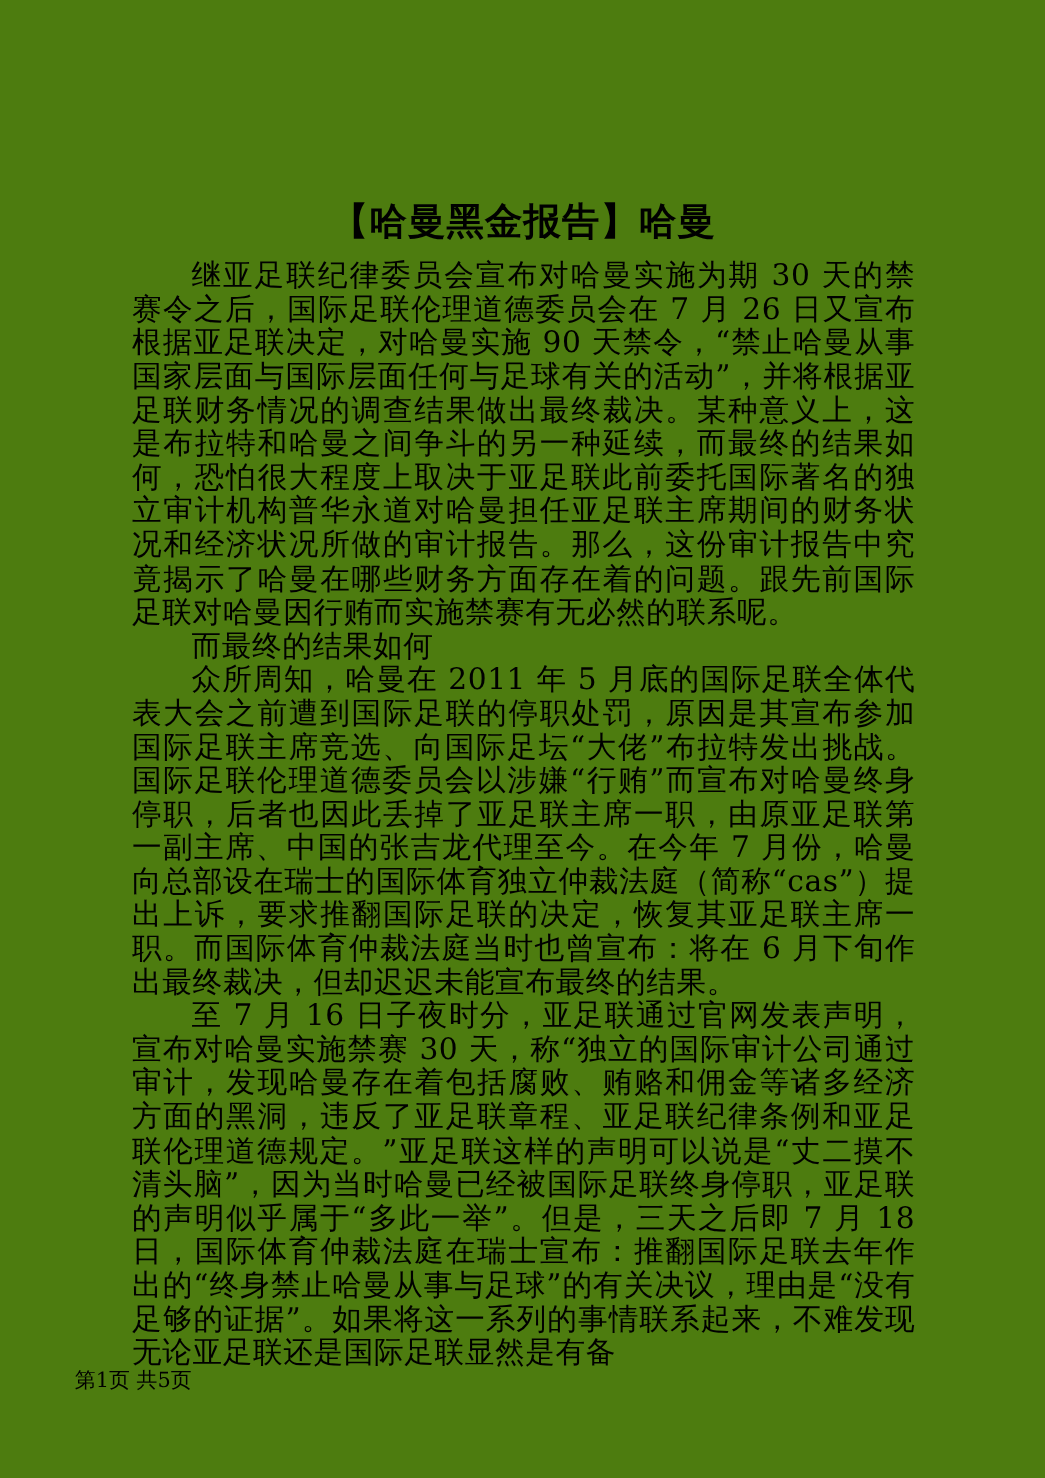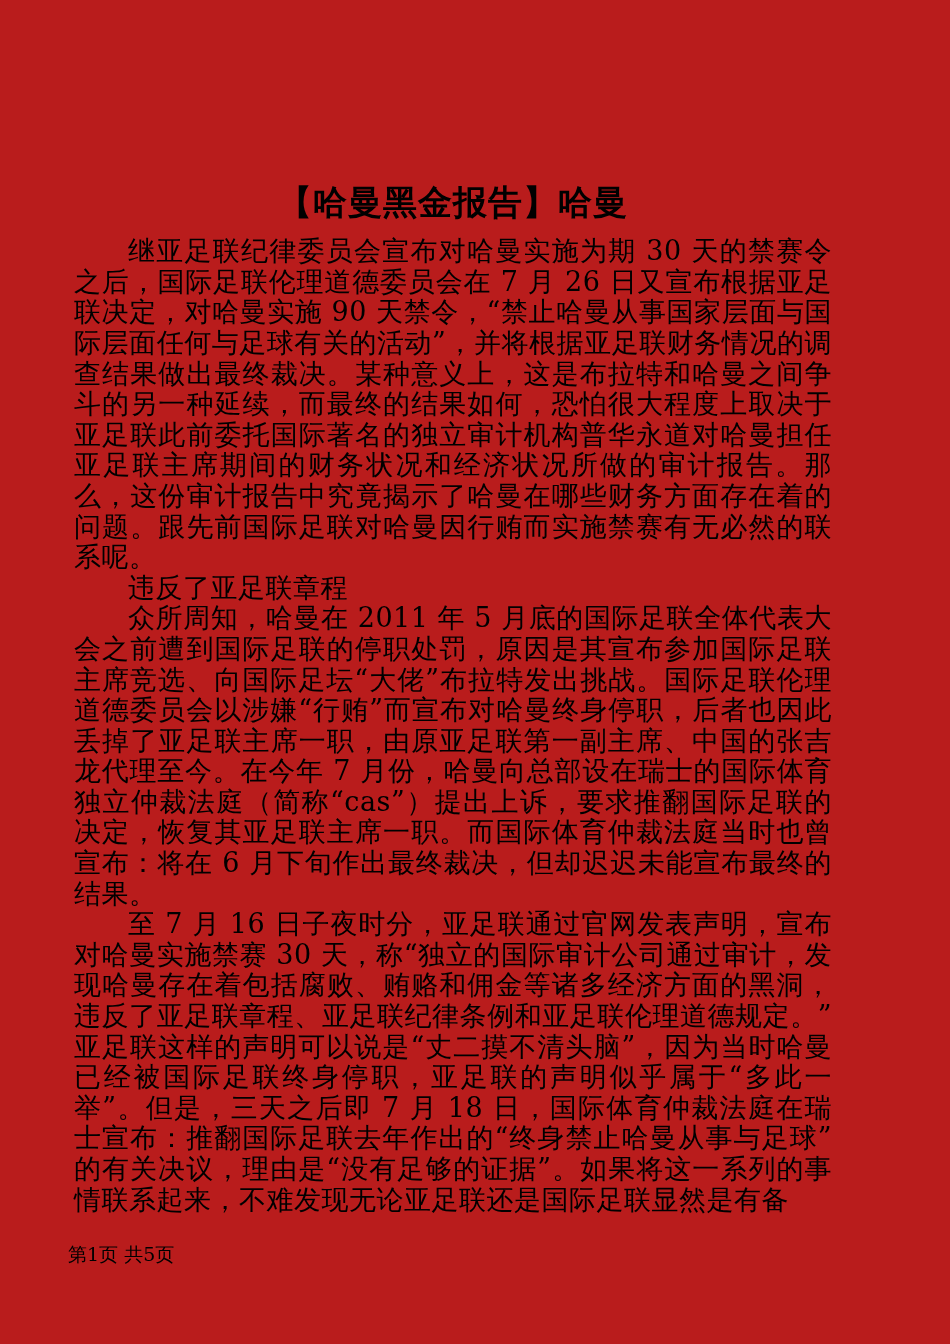--- a/index.html
+++ b/index.html
@@ -7,25 +7,25 @@
     padding: 0;
     width: 950px;
     height: 1344px;
     background: #ffffff;
     overflow: hidden;
   }
   .doc-page {
     position: relative;
     width: 950px;
     height: 1344px;
-    background: #b91c1c;
+    background: #4d7c0f;
     color: #000000;
     font-family: "DejaVu Serif", "Liberation Serif", serif;
     box-sizing: border-box;
-    padding: 180px 118px 0 74px;
+    padding: 180px 118px 0 120px;
   }
   .doc-title {
     margin: 0 0 12px 0;
     text-align: center;
     font-size: 34px;
     line-height: 1.3;
     font-weight: bold;
     letter-spacing: 1px;
   }
   .para {
@@ -49,20 +49,20 @@
   }
 </style>
 </head>
 <body>
 
 <div class="doc-page">
   <h1 class="doc-title">【哈曼黑金报告】哈曼</h1>
 
   <p class="para">继亚足联纪律委员会宣布对哈曼实施为期 30 天的禁赛令之后，国际足联伦理道德委员会在 7 月 26 日又宣布根据亚足联决定，对哈曼实施 90 天禁令，“禁止哈曼从事国家层面与国际层面任何与足球有关的活动”，并将根据亚足联财务情况的调查结果做出最终裁决。某种意义上，这是布拉特和哈曼之间争斗的另一种延续，而最终的结果如何，恐怕很大程度上取决于亚足联此前委托国际著名的独立审计机构普华永道对哈曼担任亚足联主席期间的财务状况和经济状况所做的审计报告。那么，这份审计报告中究竟揭示了哈曼在哪些财务方面存在着的问题。跟先前国际足联对哈曼因行贿而实施禁赛有无必然的联系呢。</p>
 
-  <p class="para">违反了亚足联章程</p>
+  <p class="para">而最终的结果如何</p>
 
   <p class="para">众所周知，哈曼在 2011 年 5 月底的国际足联全体代表大会之前遭到国际足联的停职处罚，原因是其宣布参加国际足联主席竞选、向国际足坛“大佬”布拉特发出挑战。国际足联伦理道德委员会以涉嫌“行贿”而宣布对哈曼终身停职，后者也因此丢掉了亚足联主席一职，由原亚足联第一副主席、中国的张吉龙代理至今。在今年 7 月份，哈曼向总部设在瑞士的国际体育独立仲裁法庭（简称“cas”）提出上诉，要求推翻国际足联的决定，恢复其亚足联主席一职。而国际体育仲裁法庭当时也曾宣布：将在 6 月下旬作出最终裁决，但却迟迟未能宣布最终的结果。</p>
 
   <p class="para">至 7 月 16 日子夜时分，亚足联通过官网发表声明，宣布对哈曼实施禁赛 30 天，称“独立的国际审计公司通过审计，发现哈曼存在着包括腐败、贿赂和佣金等诸多经济方面的黑洞，违反了亚足联章程、亚足联纪律条例和亚足联伦理道德规定。”亚足联这样的声明可以说是“丈二摸不清头脑”，因为当时哈曼已经被国际足联终身停职，亚足联的声明似乎属于“多此一举”。但是，三天之后即 7 月 18 日，国际体育仲裁法庭在瑞士宣布：推翻国际足联去年作出的“终身禁止哈曼从事与足球”的有关决议，理由是“没有足够的证据”。如果将这一系列的事情联系起来，不难发现无论亚足联还是国际足联显然是有备</p>
 
   <div class="doc-footer">第1页 共5页</div>
 </div>
 
 </body></html>

